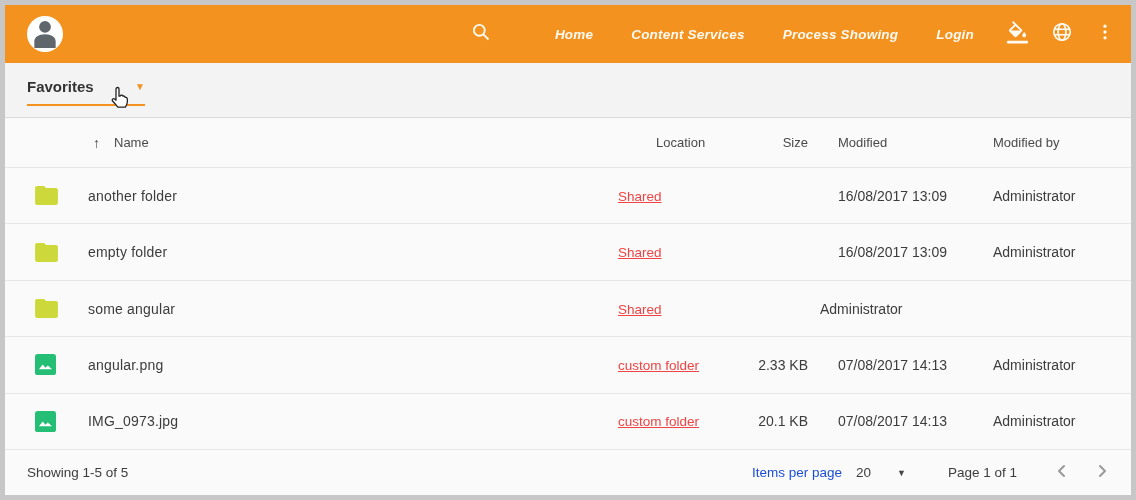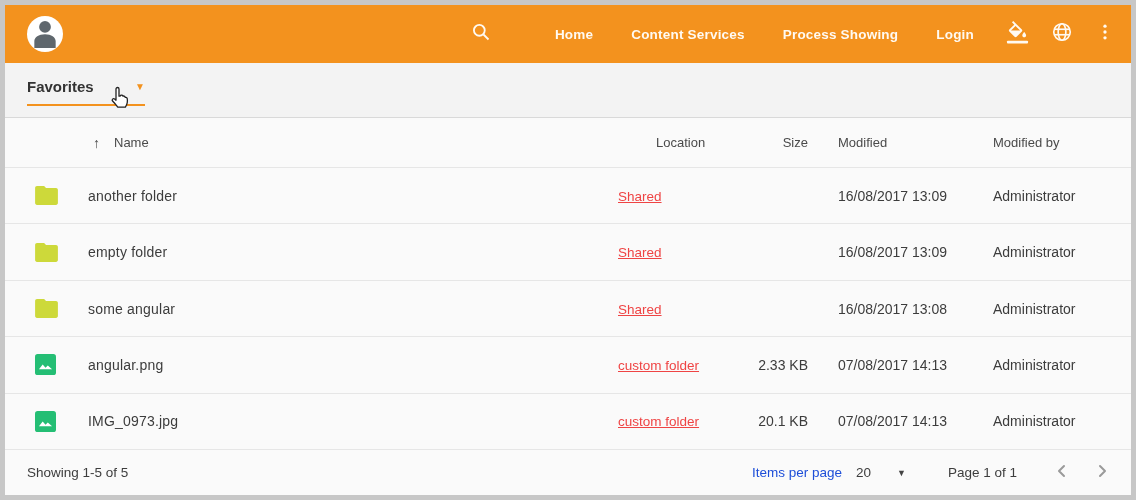--- a/index.html
+++ b/index.html
@@ -25,21 +25,21 @@
     background:#ffffff; overflow:hidden; flex:0 0 36px;
     display:flex; align-items:flex-end; justify-content:center;
   }
   .hdr-title {
     color:#ffffff; font-size:17px; font-weight:bold;
     margin-left:13px; letter-spacing:.2px;
   }
   .search-btn { margin-left:auto; margin-right:26px; cursor:pointer; display:flex; }
   .nav-item {
     color:#fffaf2; font-size:13.5px; font-weight:bold;
-    margin-left:38px; cursor:pointer; letter-spacing:.2px; white-space:nowrap;
+    margin-left:38px; cursor:pointer; letter-spacing:.2px; white-space:nowrap;font-style:italic;
   }
   .hdr-icon { margin-left:22px; cursor:pointer; display:flex; }
   .hdr-icon.first { margin-left:32px; }
 
   
   .favbar {
     flex:0 0 55px; background:#f3f3f3;
     position:relative;
     border-bottom:1px solid #d9d9d9;
   }
@@ -215,21 +215,20 @@
 
     <div class="trow tr">
       <div class="cell-icon">
         <svg width="23" height="19" viewBox="0 0 24 20" fill="#cdd93a">
             <path d="M9.5 0H2C.9 0 0 .9 0 2v16c0 1.1.9 2 2 2h20c1.1 0 2-.9 2-2V4c0-1.1-.9-2-2-2H11.5l-2-2z"></path>
           </svg>
       </div>
       <div class="cell-name">some angular</div>
       <div class="cell-loc"><a href="#">Shared</a></div>
       <div class="cell-size"></div>
-      <div class="cell-mod">16/08/2017 13:08</div>
       <div class="cell-modby">Administrator</div>
     </div>
 
     <div class="trow tr">
       <div class="cell-icon">
         <svg width="21" height="21" viewBox="0 0 24 24">
             <rect width="24" height="24" rx="3" fill="#24be74"></rect>
             <path d="M4.5 17.5l4.3-5.6 3.2 3.7 2.6-2.6 4.9 4.5z" fill="#ffffff"></path>
           </svg>
       </div>

